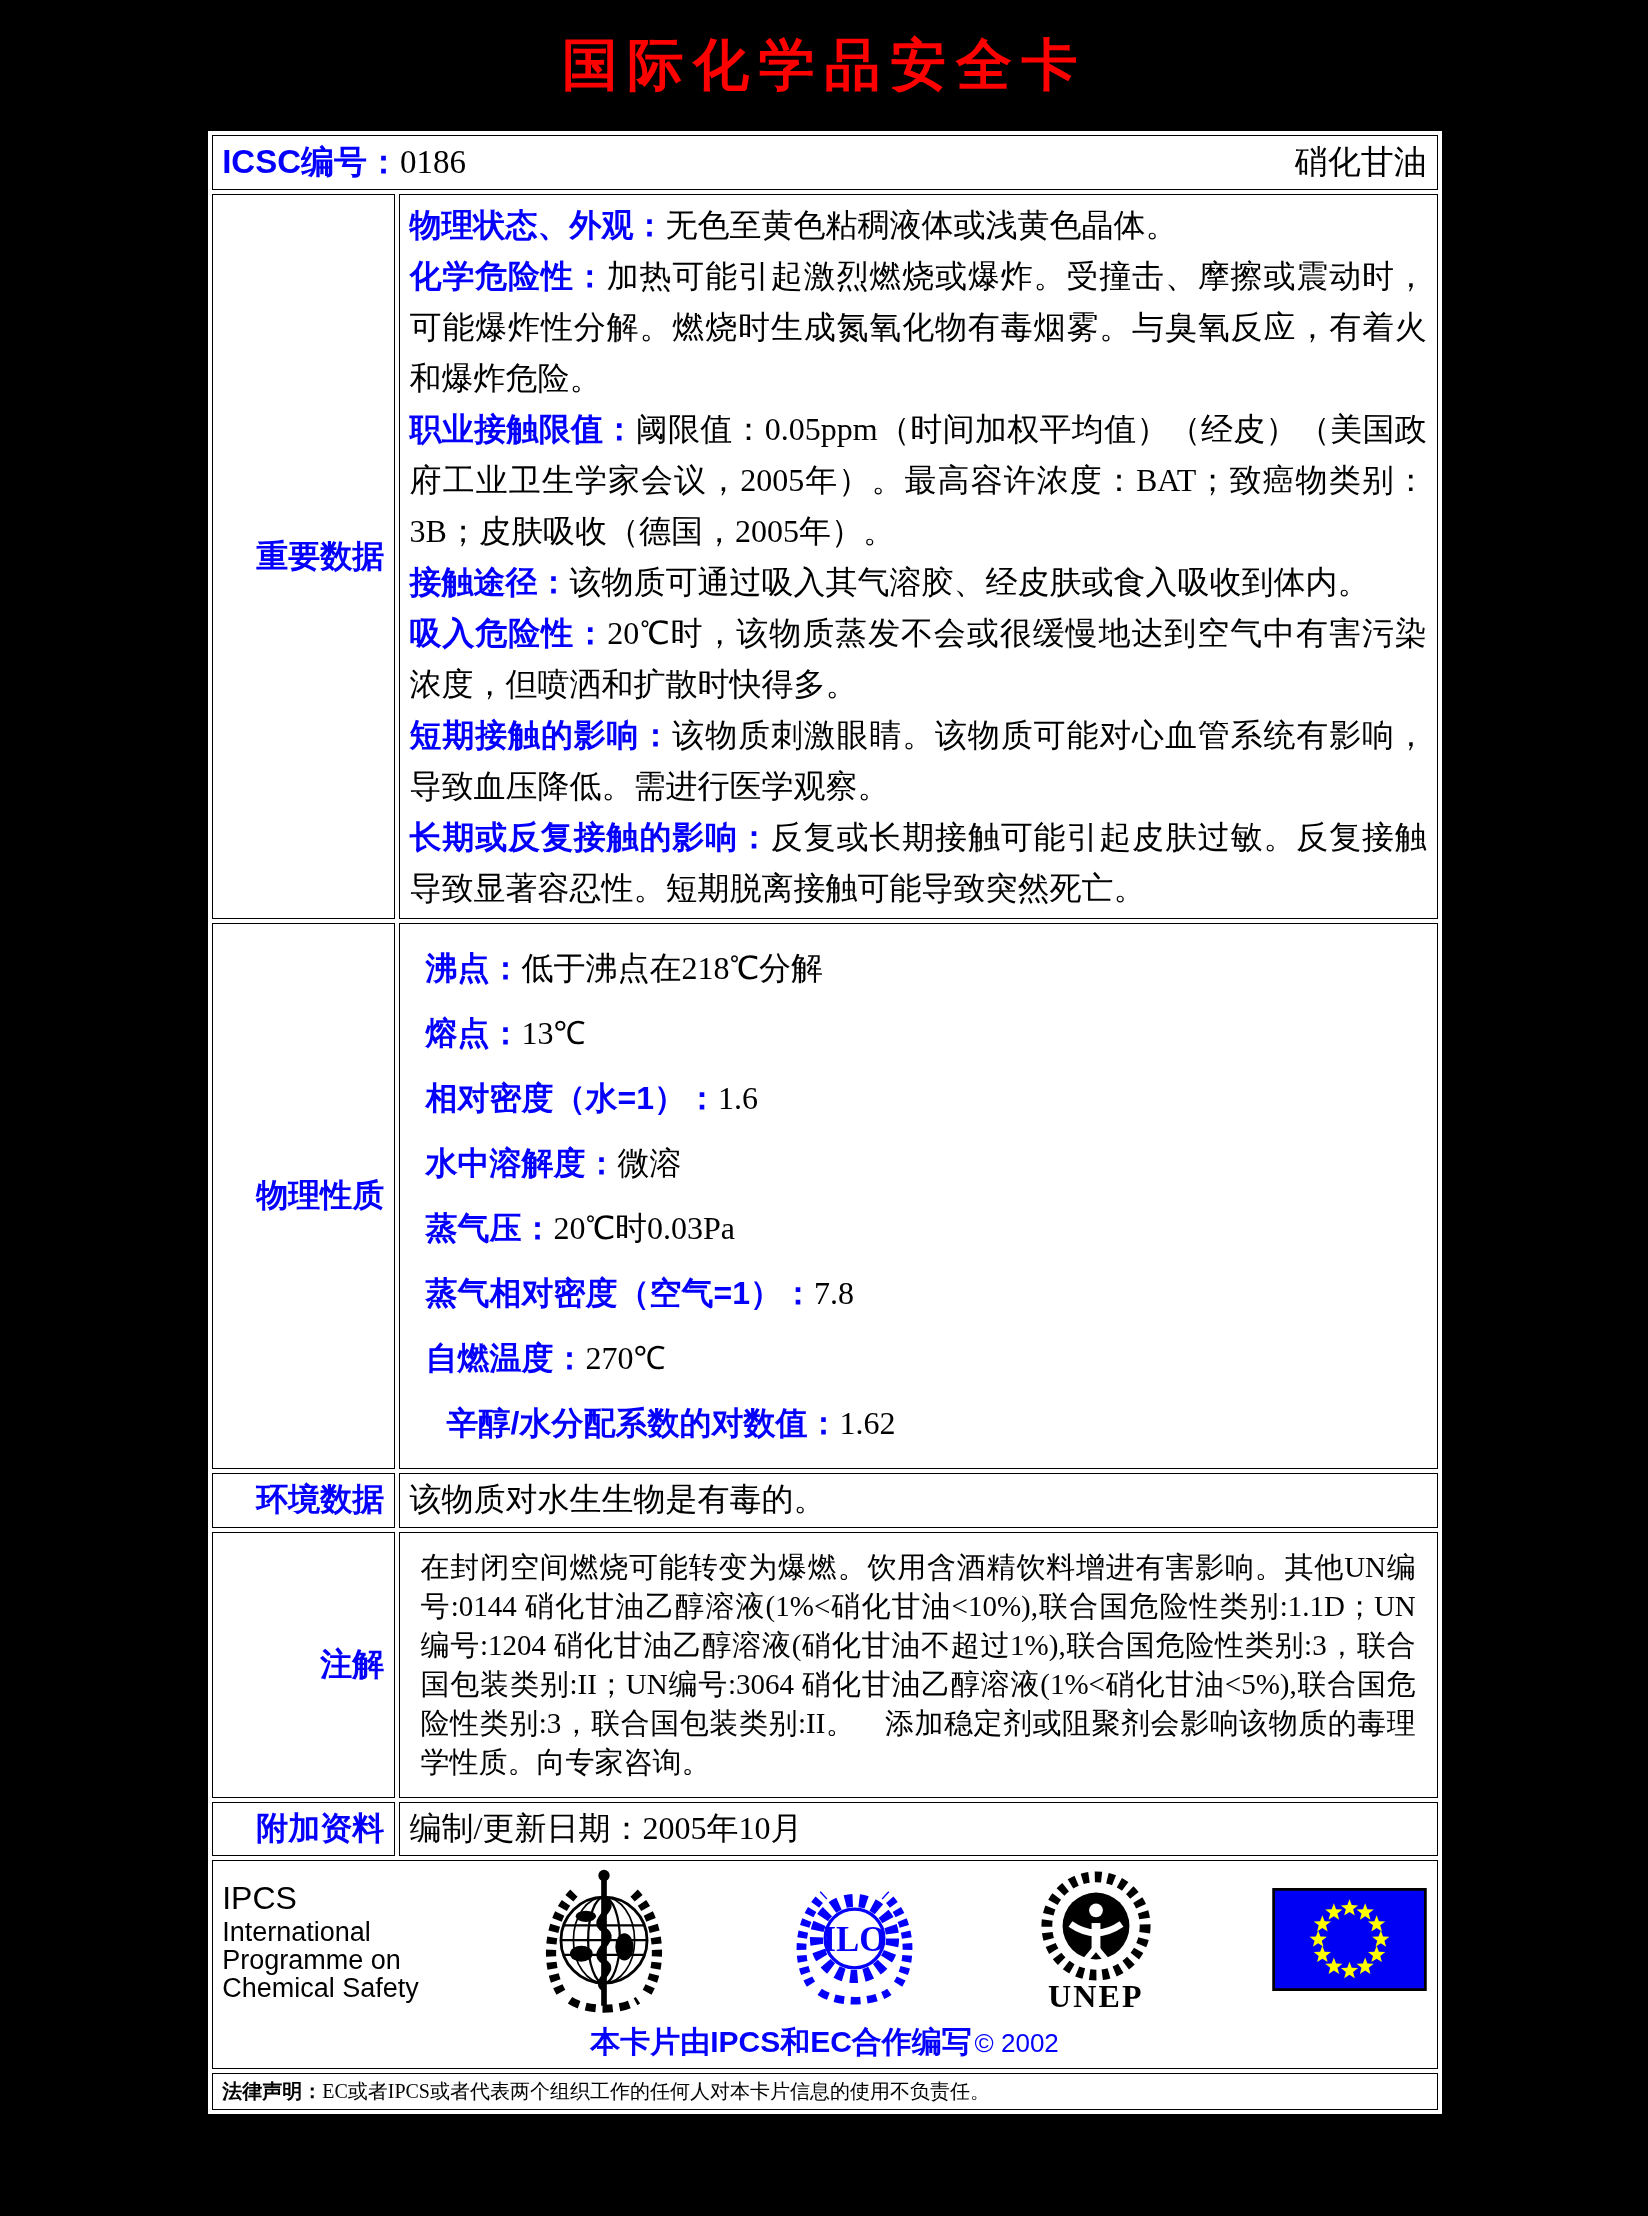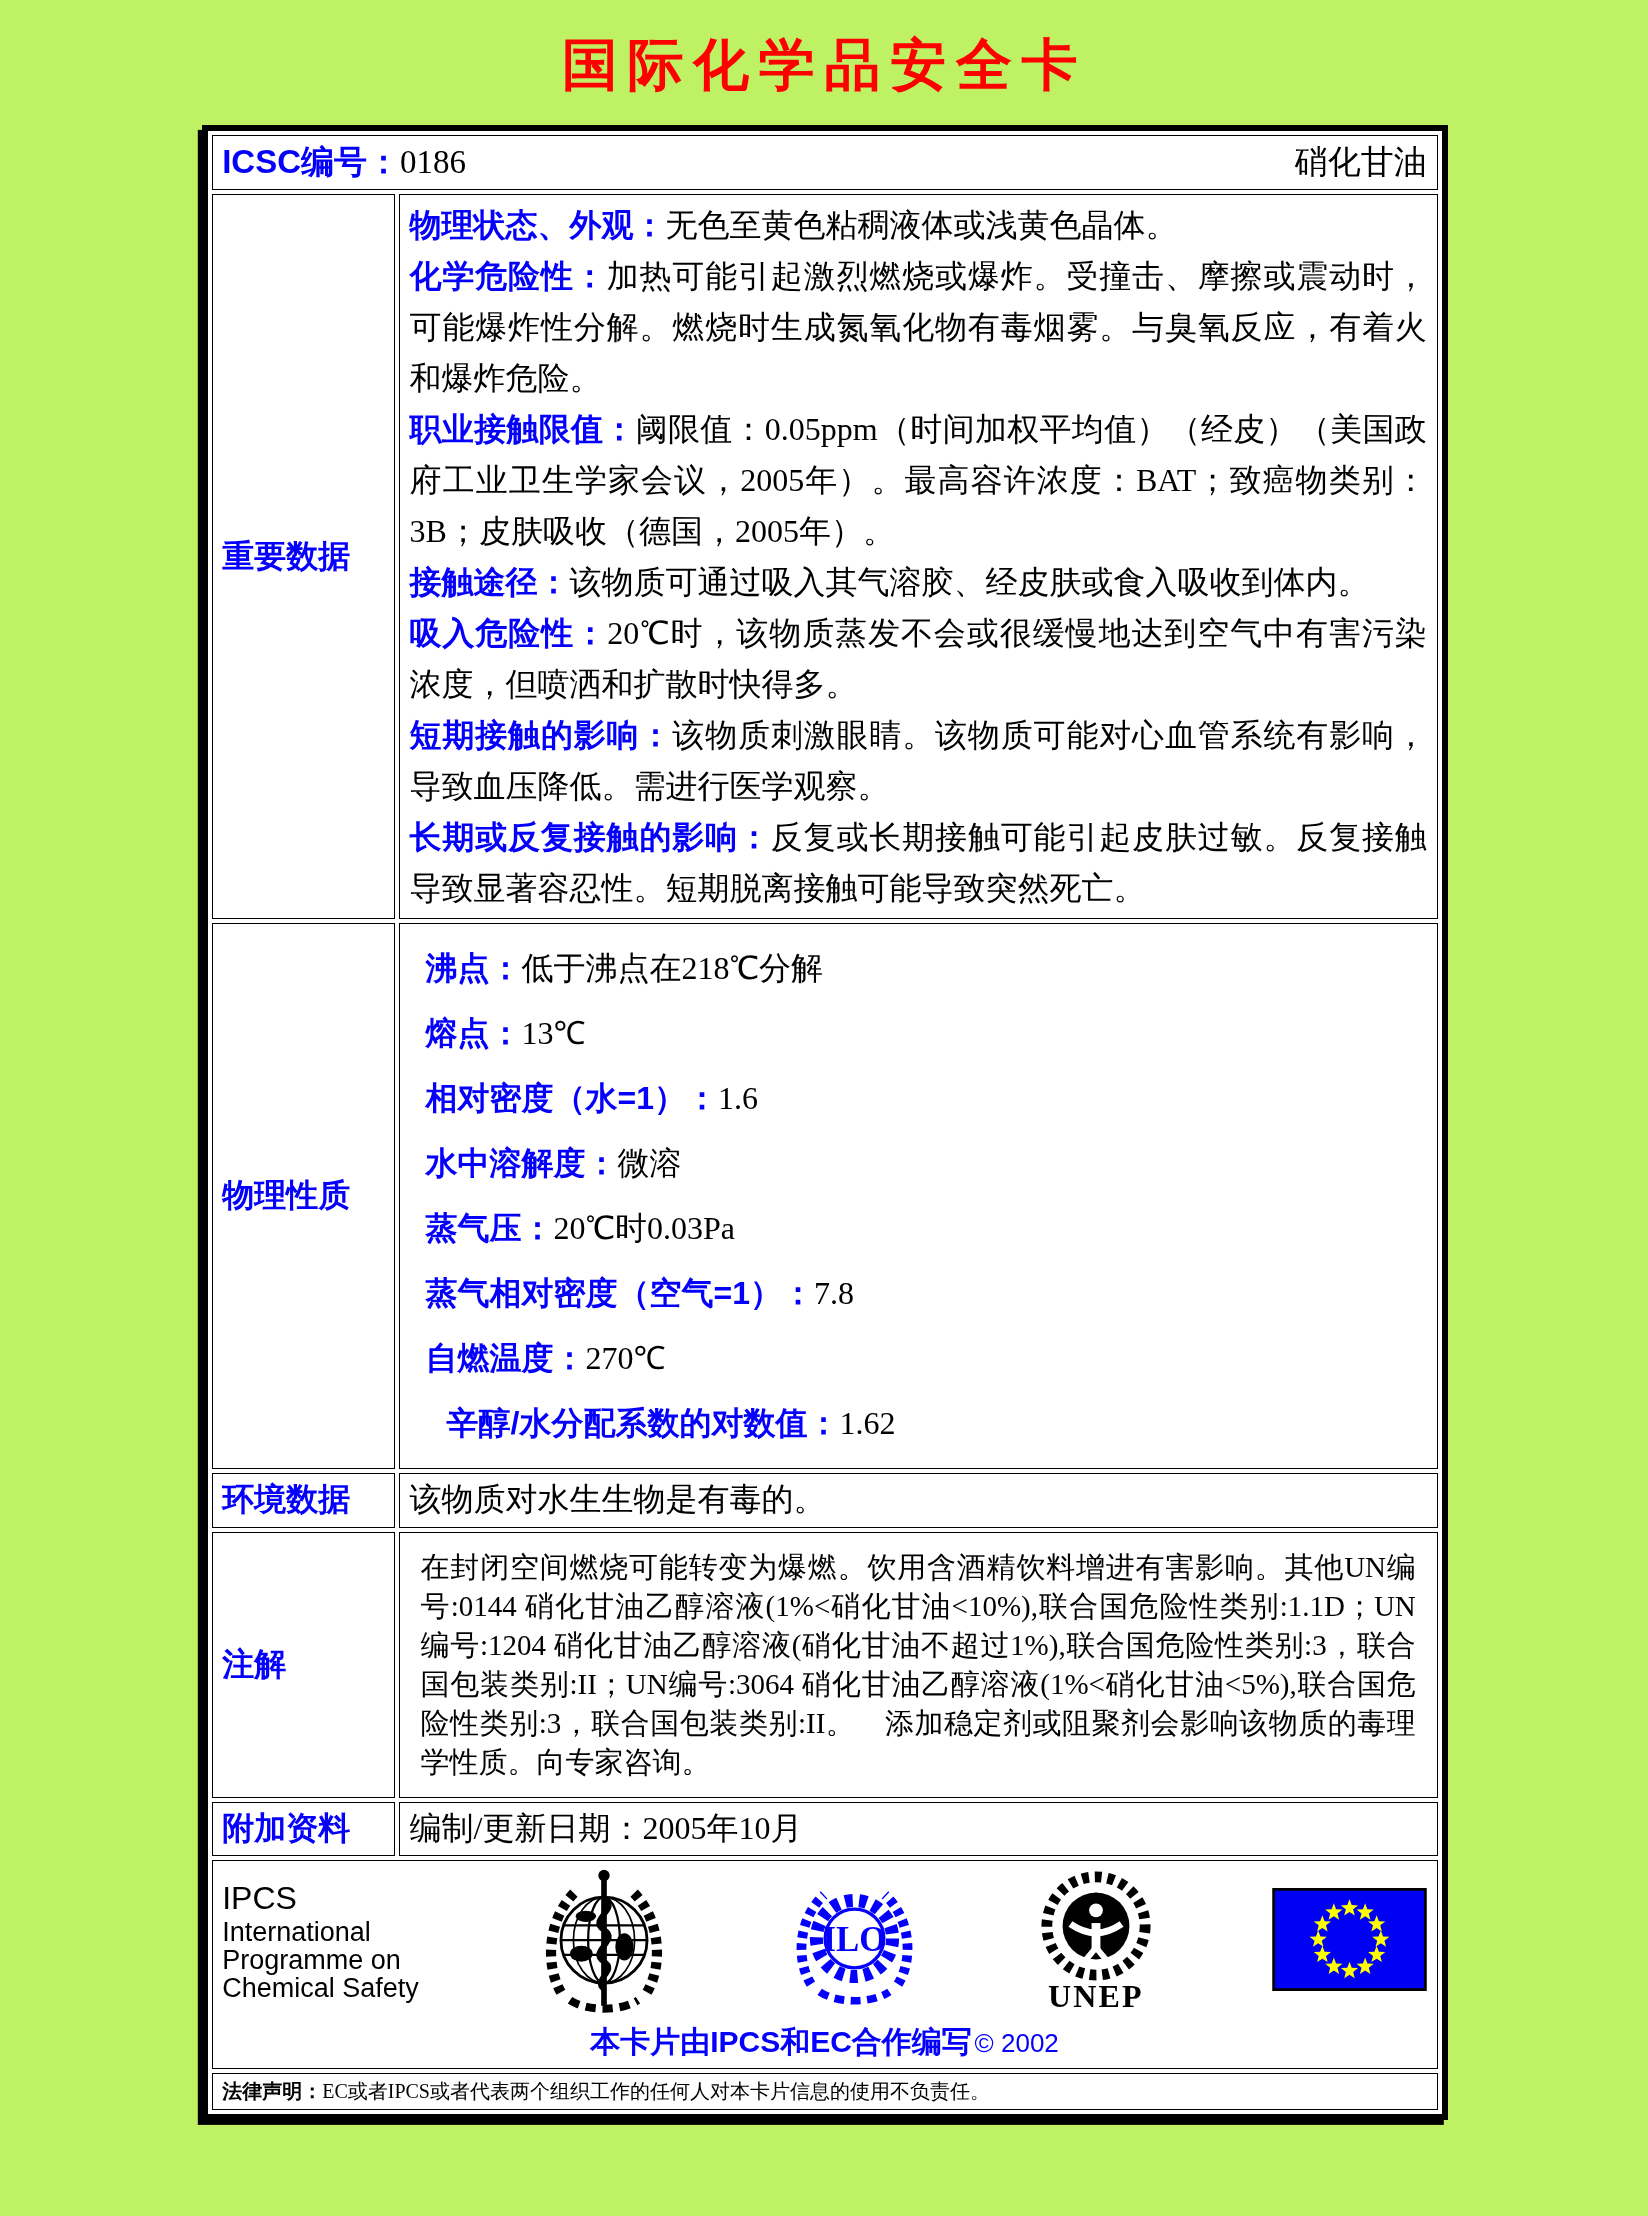--- a/index.html
+++ b/index.html
@@ -1,38 +1,38 @@
 <!DOCTYPE html>
 <html style="font-size:11px"><head>
 <meta charset="utf-8">
 <style>
   html,body { margin:0; padding:0; background:#ffffff; }
   .page {
-    width:1649px; height:2216px; background:#bef264; position:relative;
+    width:1649px; height:2216px; background:#000000; position:relative;
     font-family:"Liberation Serif", serif; color:#000; overflow:hidden;
   }
   .title {
     margin:28px 0 21px; text-align:center; color:#ff0000;
     font-size:56px; font-weight:bold; letter-spacing:9.7px;
     font-family:"Liberation Sans", sans-serif;
   }
   .card {
     width:1234px; margin:0 auto; border:6.3px solid #000;
     box-shadow:-4.2px 4.9px 0 0 #000; background:#fff;
   }
   table.grid { width:100%; border-collapse:separate; border-spacing:4.9px; }
   td.cell { border:1.4px solid #000; padding:4.2px 9.7px; vertical-align:middle; background:#fff; }
 
   .blue { color:#0400fb; font-weight:bold; font-family:"Liberation Sans", sans-serif; }
   .serif { font-family:Liberation Serif, serif; color:#000; font-weight:normal; }
 
   .header-cell { font-size:33px; padding:14px 9.7px; }
   .header-cell .chem-name { float:right; }
 
-  .label-cell { width:162px; text-align:left; padding:4.2px 2.8px; font-size:32px; }
+  .label-cell { width:162px; text-align:right; padding:4.2px 2.8px; font-size:32px; }
 
   .important p { font-size:32px; line-height:51px; margin:0; text-align:justify; }
   .physical p  { font-size:32px; line-height:49px; margin:16px; }
   .physical p.indent { padding-left:21px; }
   .env-cell { font-size:32px; height:43px; padding-top:1.4px; padding-bottom:1.4px; }
   .notes p { font-size:29px; line-height:39px; margin:11px; text-align:justify; }
   .additional-cell { font-size:32px; height:36px; padding-top:1.4px; padding-bottom:1.4px; }
 
   .logos-cell { padding:8.4px 24px 9.7px 12.5px; }
   .logos-flex { display:flex; align-items:center; justify-content:space-between; }

